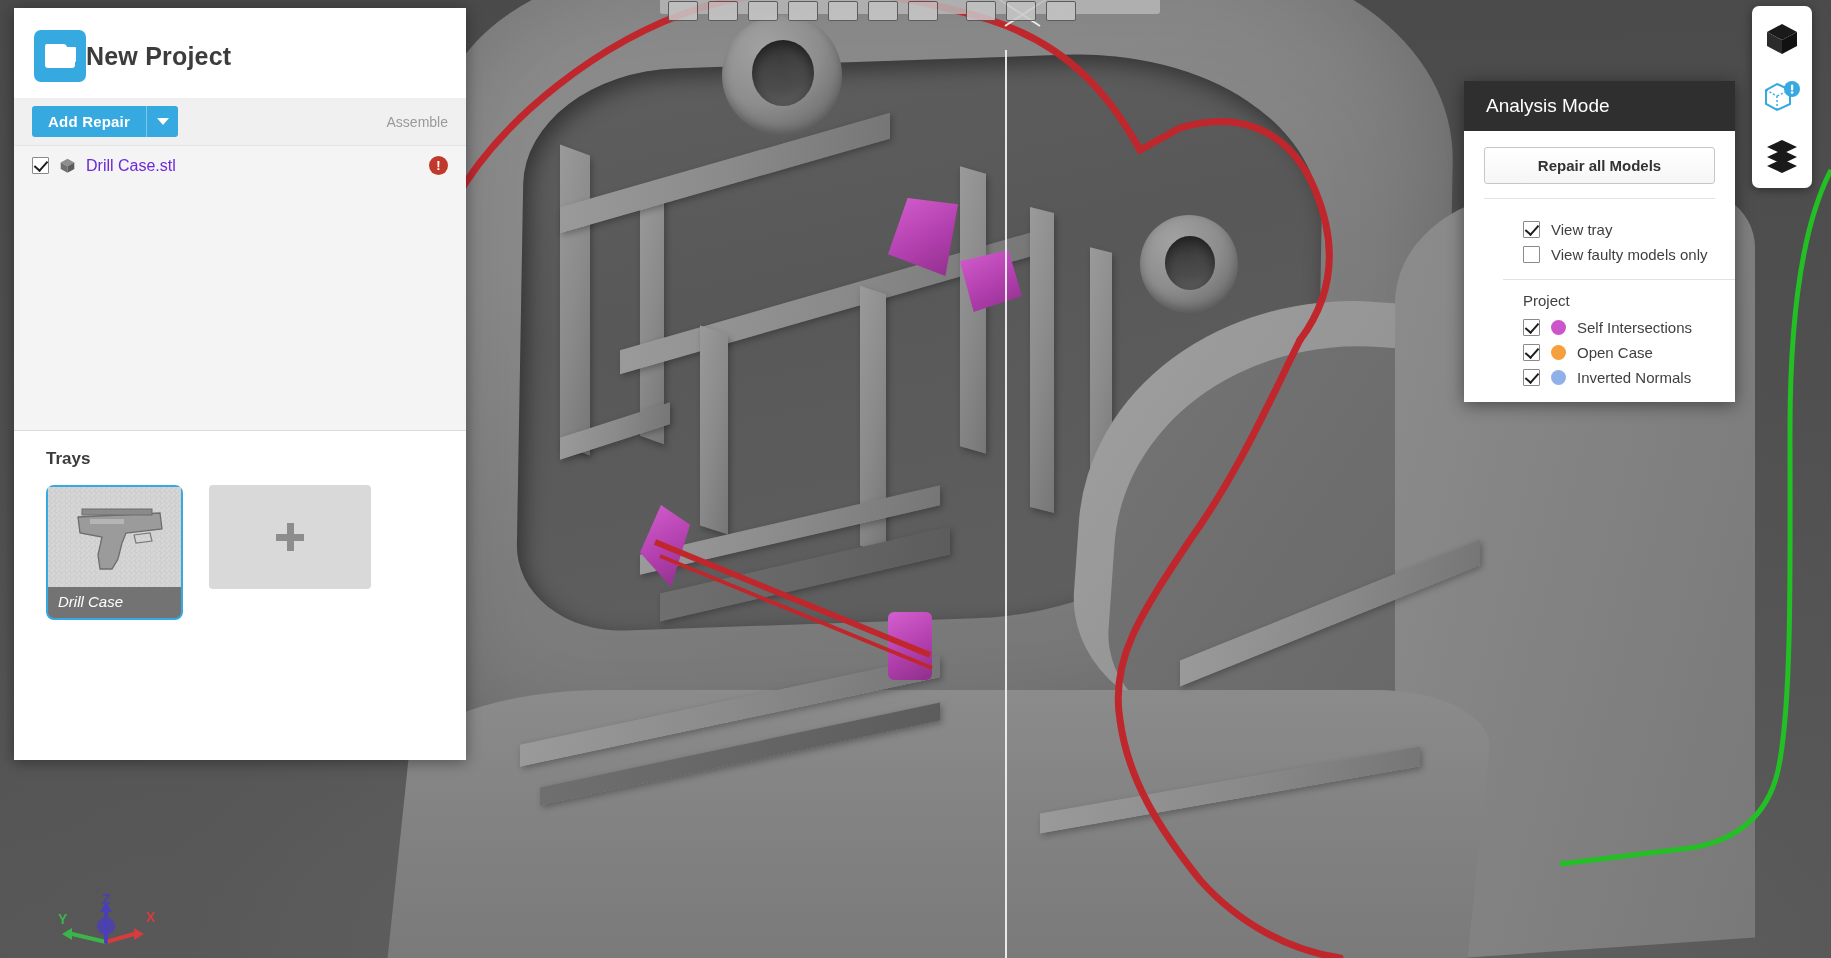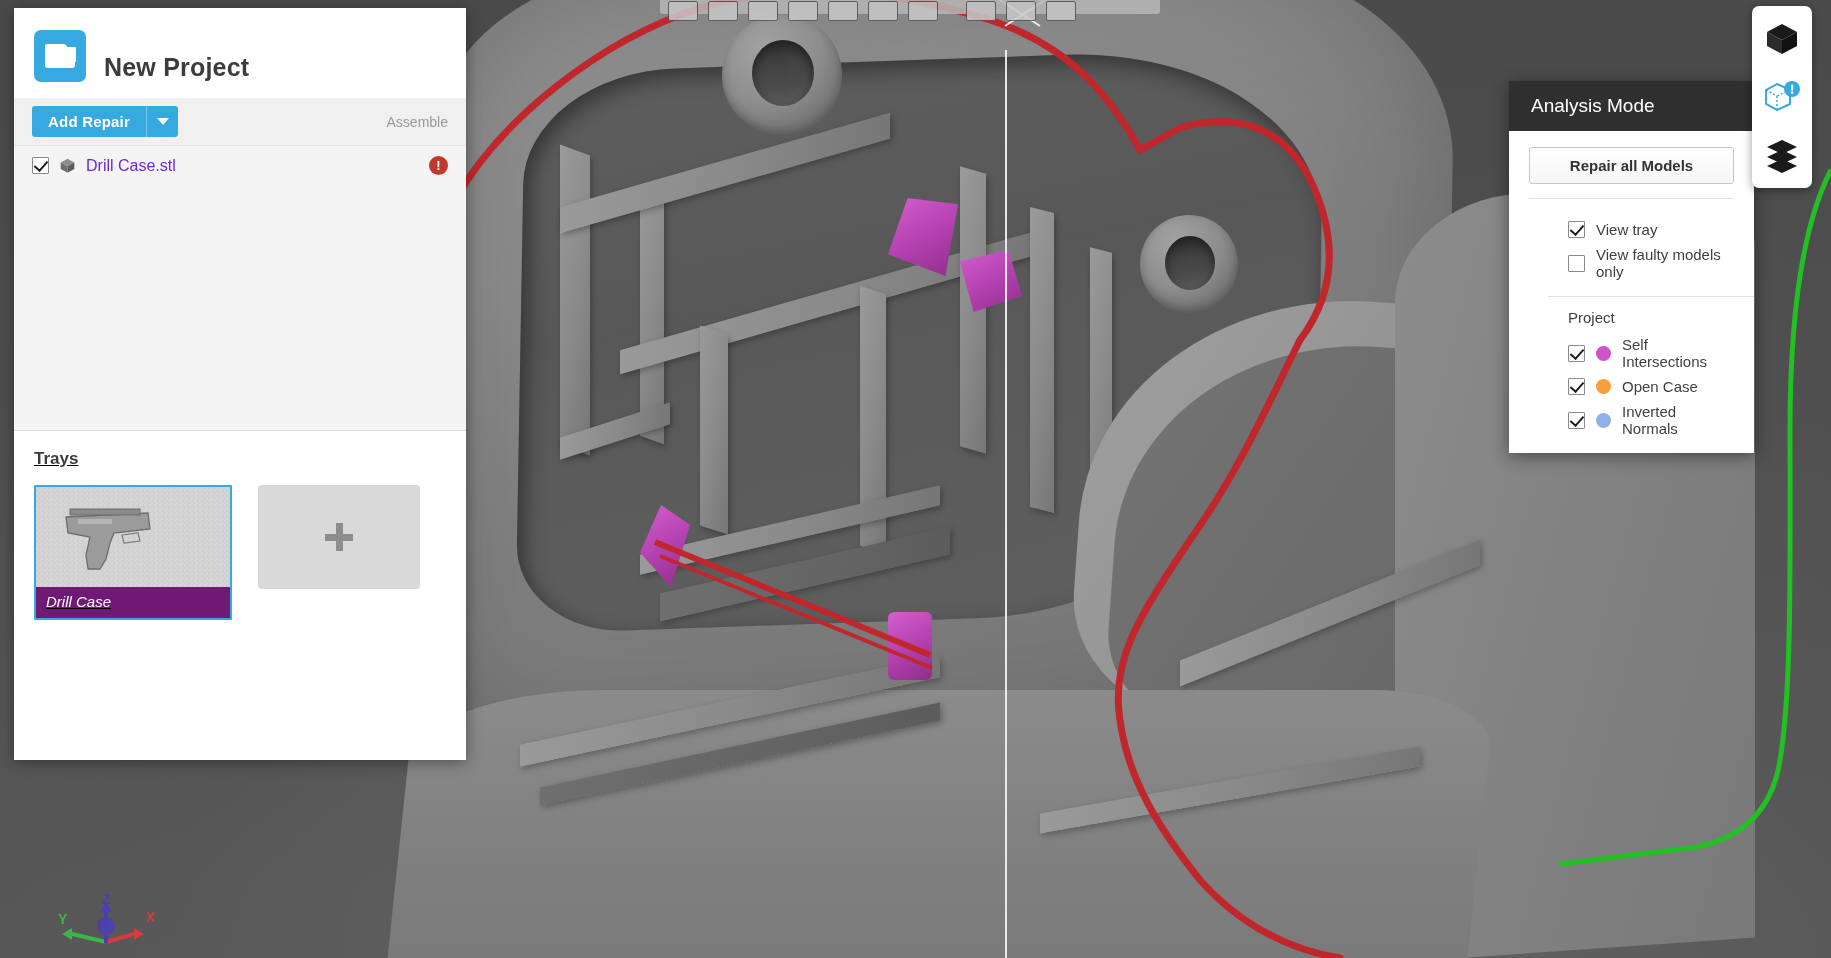--- a/index.html
+++ b/index.html
@@ -132,23 +132,22 @@
   #project-panel {
     position: absolute;
     left: 14px; top: 8px;
     width: 452px; height: 752px;
     background: #ffffff;
     box-shadow: 0 2px 14px rgba(0,0,0,0.40);
     display: flex; flex-direction: column;
   }
 
   .pp-header {
-    display: flex; align-items: flex-end;
+    display: flex; align-items: center;
     padding: 22px 20px 16px 20px;
-    gap: 18px;
   }
   .folder-icon {
     width: 52px; height: 52px;
     background: #36a9e1;
     border-radius: 7px;
     position: relative; flex: none;
   }
   .folder-icon::before {
     content: ""; position: absolute;
     left: 11px; top: 14px;
@@ -241,36 +240,35 @@
     color: #fff;
     font-size: 13px; font-weight: bold;
     display: flex; align-items: center; justify-content: center;
     line-height: 1;
     cursor: pointer;
   }
 
   .trays-section {
     flex: 1;
     border-top: 1px solid #dcdcdc;
-    padding: 18px 20px;
+    padding: 18px 32px;
     background: #fff;
-    text-decoration: underline;
   }
   .trays-title {
     font-size: 17px; font-weight: bold; color: #3c3c3c;
     margin-bottom: 16px;
   }
   .tray-row { display: flex; gap: 26px; align-items: flex-start; }
 
   .tray-card {
-    width: 198px;
+    width: 137px;
     cursor: pointer;
     border: 2px solid #36a9e1;
-    background: #701a75;
-    border-radius: 1px;
+    background: #737373;
+    border-radius: 8px;
   }
   .tray-thumb {
     height: 100px;
     background:
       repeating-conic-gradient(#cfcfcf 0% 25%, #d6d6d6 0% 50%) 0 0 / 5px 5px;
     position: relative;
     overflow: hidden;
   }
   .tray-drill {
     position: absolute;
@@ -294,22 +292,22 @@
   }
   .tray-add .plus::before, .tray-add .plus::after {
     content: ""; position: absolute; background: #8d8d8d;
   }
   .tray-add .plus::before { left: 11px; top: 0; width: 7px; height: 28px; }
   .tray-add .plus::after  { top: 11px; left: 0; height: 7px; width: 28px; }
 
   
   #analysis-panel {
     position: absolute;
-    left: 1509px; top: 81px;
-    width: 245px;
+    left: 1464px; top: 81px;
+    width: 271px;
     background: #fff;
     box-shadow: 0 3px 16px rgba(0,0,0,0.45);
   }
   .ap-header {
     background: #2f2f2f;
     color: #fff;
     font-size: 19px;
     padding: 14px 22px;
   }
   .ap-body { padding: 16px 20px 6px 20px; }

